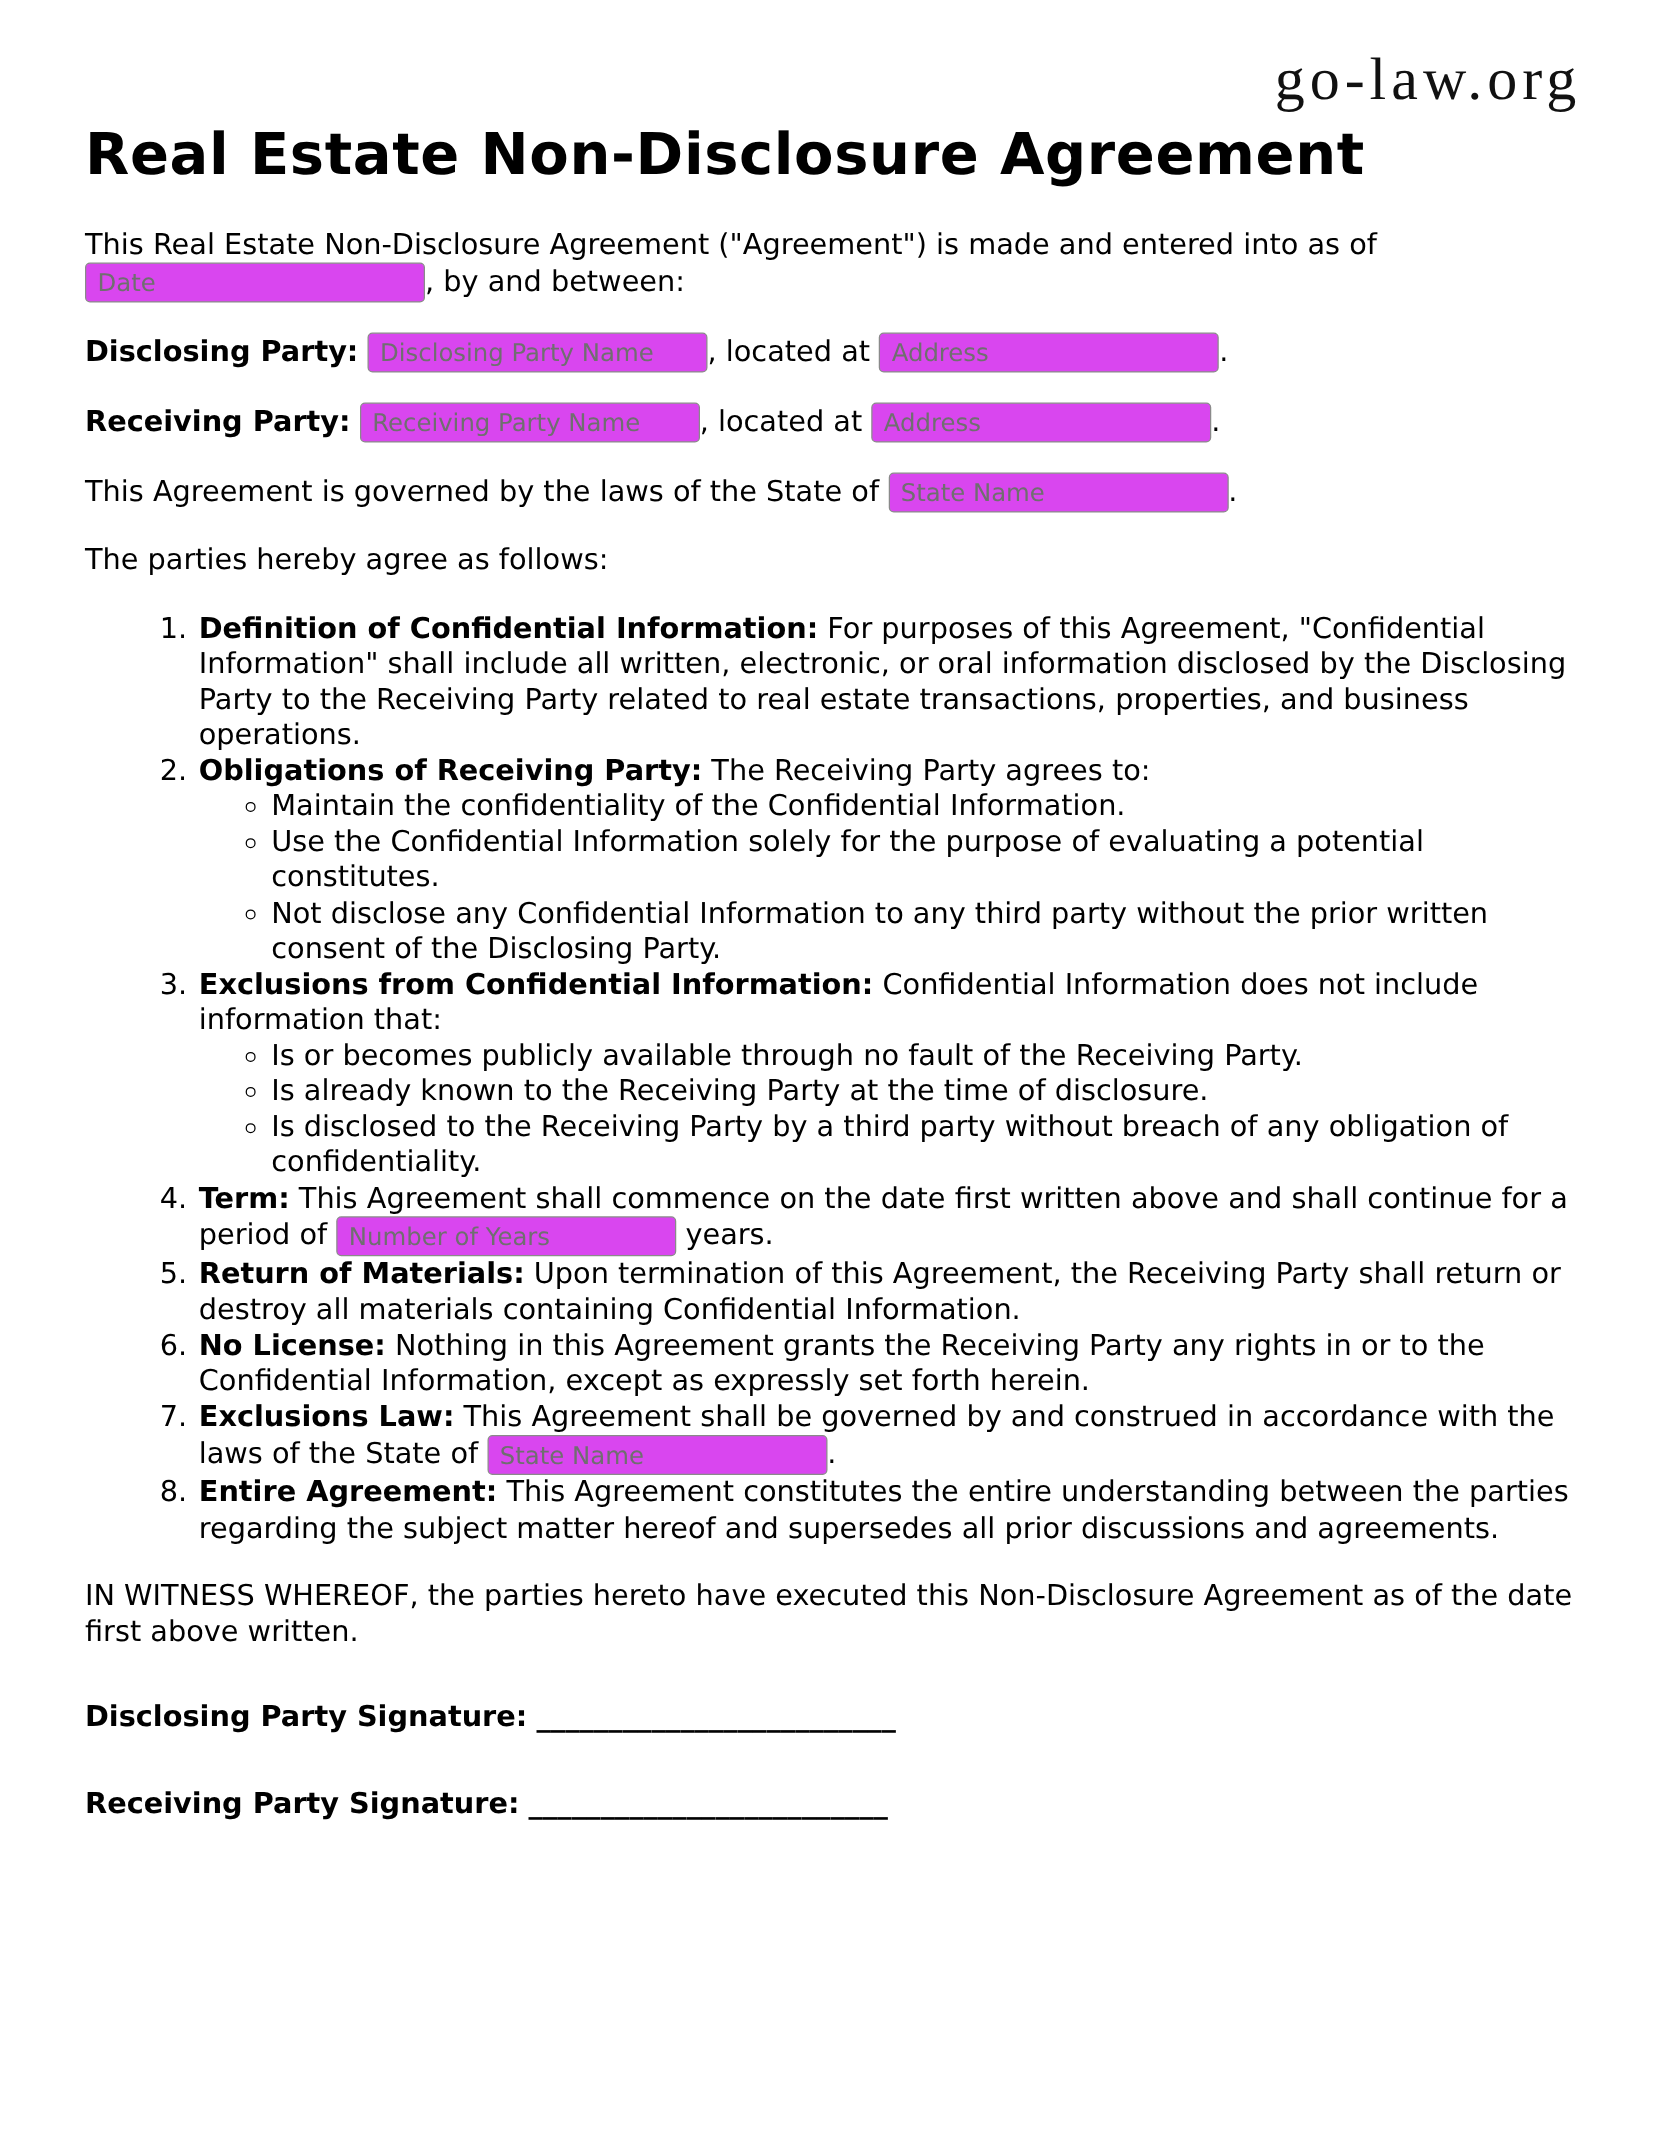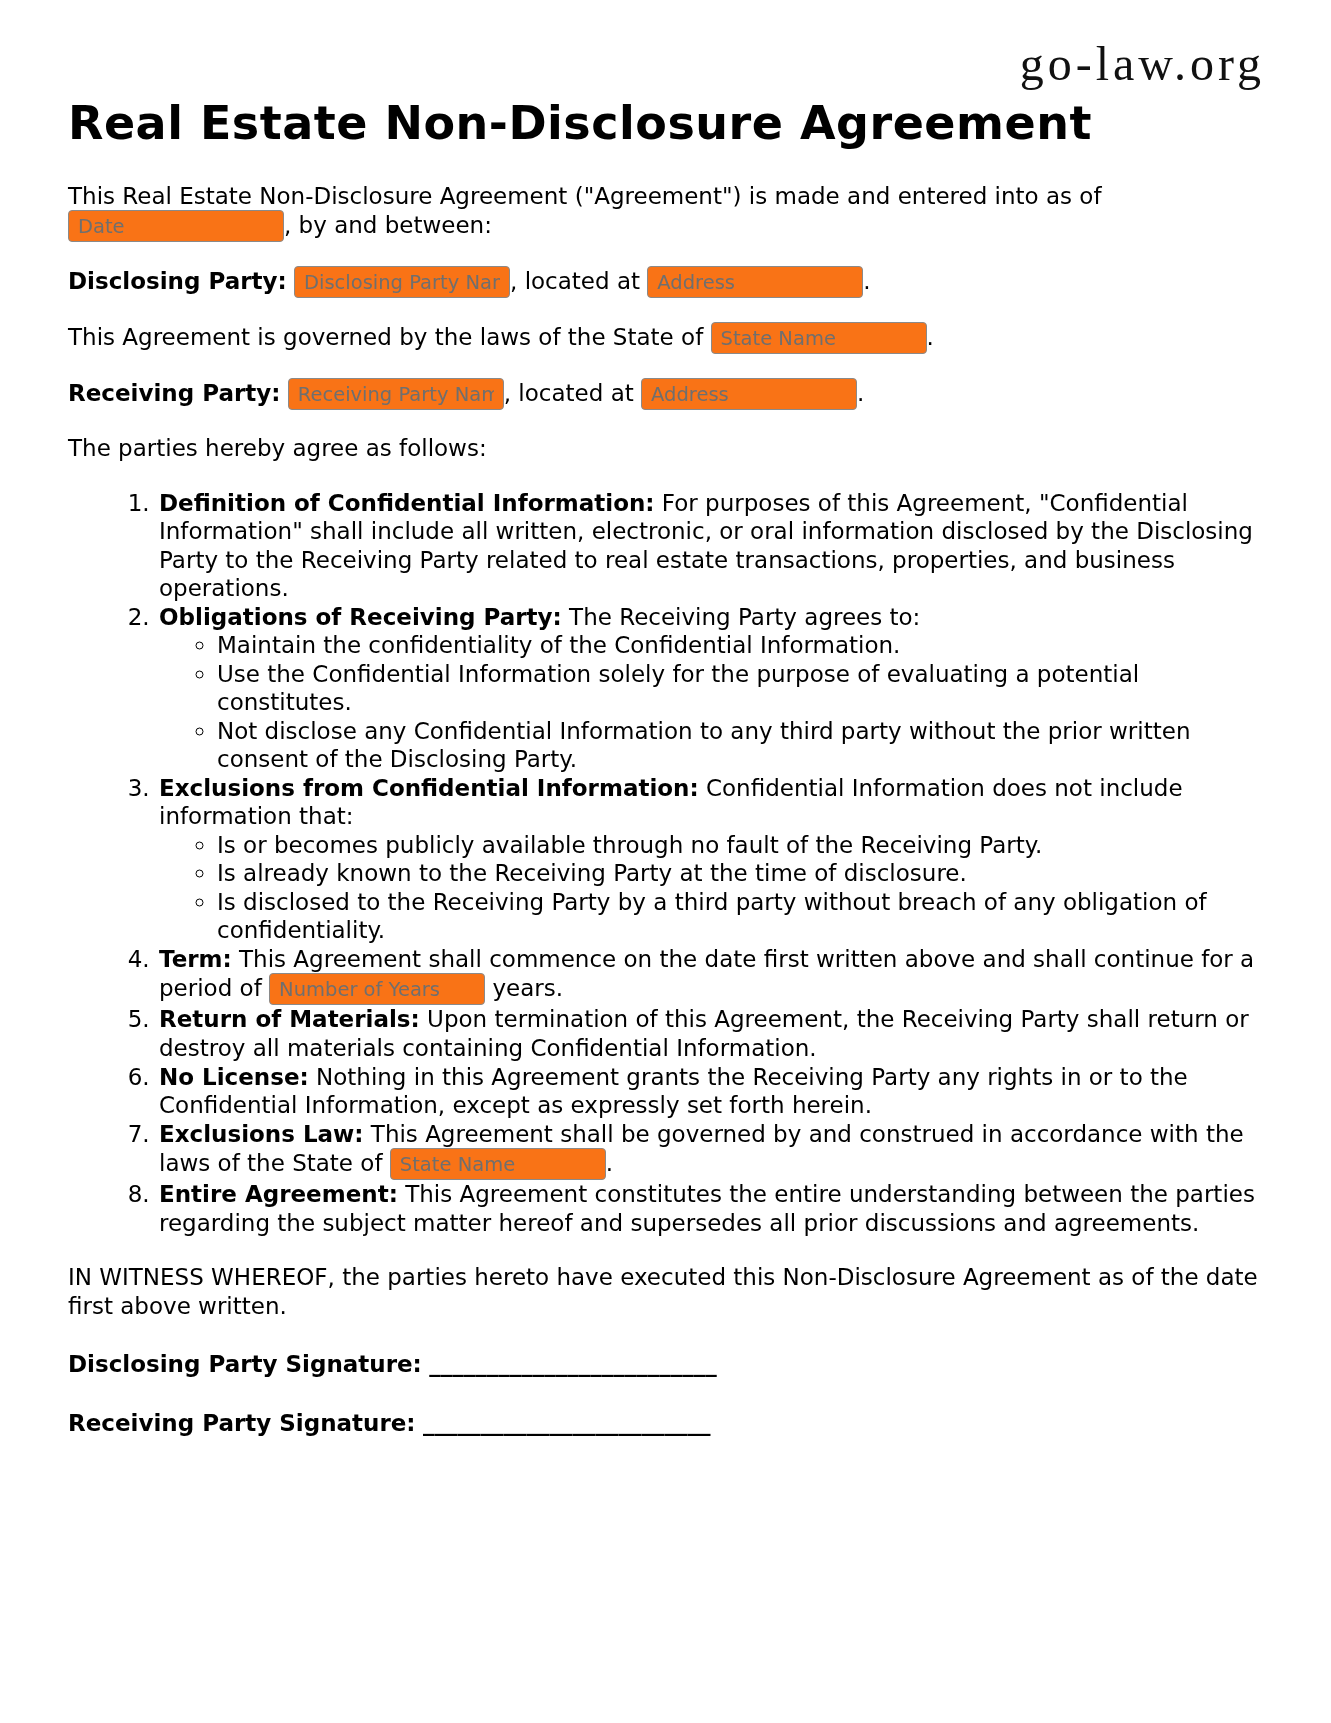--- a/index.html
+++ b/index.html
@@ -28,58 +28,58 @@
     line-height: 1.15;
     margin: 6px 0 32px 0;
     font-weight: bold;
     letter-spacing: 0.5px;
   }
   p { margin: 24px 0; }
   ol.clauses { margin: 26px 0; padding-left: 69px; }
   ol.clauses > li { padding-left: 2px; margin-left: 20px; }
   ul.subs { margin: 0; padding-left: 58px; list-style-type: circle; }
   input.field {
-    width: 216px;
+    width: 272px;
     height: 32px;
     border: 1.5px solid #8a8a8a;
     border-radius: 4px;
     padding: 2px 9px;
     font-family: "DejaVu Sans", sans-serif;
     font-size: 19.5px;
     color: #333333;
-    background: #f97316;
+    background: #d946ef;
     vertical-align: baseline;
   }
   input.field::placeholder { color: #6f6f6f; opacity: 1; }
-  .sig-row { margin: 30px 0; }
+  .sig-row { margin: 40px 0; }
   .sig-row strong { font-weight: bold; }
   .sigline { font-weight: bold; letter-spacing: 0; white-space: nowrap; }
 </style>
 </head>
 <body>
 
 <div class="page">
 
   <div class="logo">go-law.org</div>
 
   <h1>Real Estate Non-Disclosure Agreement</h1>
 
   <p><span>This Real Estate Non-Disclosure Agreement ("Agreement") is made and entered into as of</span>
     <input type="text" class="field" placeholder="Date" style=""><span>, by and between:</span></p>
 
   <p><strong>Disclosing Party:</strong>
     <input type="text" class="field" placeholder="Disclosing Party Name" style=""><span>, located at</span>
     <input type="text" class="field" placeholder="Address" style=""><span>.</span></p>
 
-  <p><span>This Agreement is governed by the laws of the State of</span>
-    <input type="text" class="field" placeholder="State Name" style=""><span>.</span></p>
-
   <p><strong>Receiving Party:</strong>
     <input type="text" class="field" placeholder="Receiving Party Name" style=""><span>, located at</span>
     <input type="text" class="field" placeholder="Address" style=""><span>.</span></p>
+
+  <p><span>This Agreement is governed by the laws of the State of</span>
+    <input type="text" class="field" placeholder="State Name" style=""><span>.</span></p>
 
   <p>The parties hereby agree as follows:</p>
 
   <ol class="clauses">
     <li><strong>Definition of Confidential Information:</strong> <span>For purposes of this Agreement, "Confidential Information" shall include all written, electronic, or oral information disclosed by the Disclosing Party to the Receiving Party related to real estate transactions, properties, and business operations.</span></li>
 
     <li><strong>Obligations of Receiving Party:</strong> <span>The Receiving Party agrees to:</span>
       <ul class="subs">
         <li>Maintain the confidentiality of the Confidential Information.</li>
         <li>Use the Confidential Information solely for the purpose of evaluating a potential constitutes.</li>

